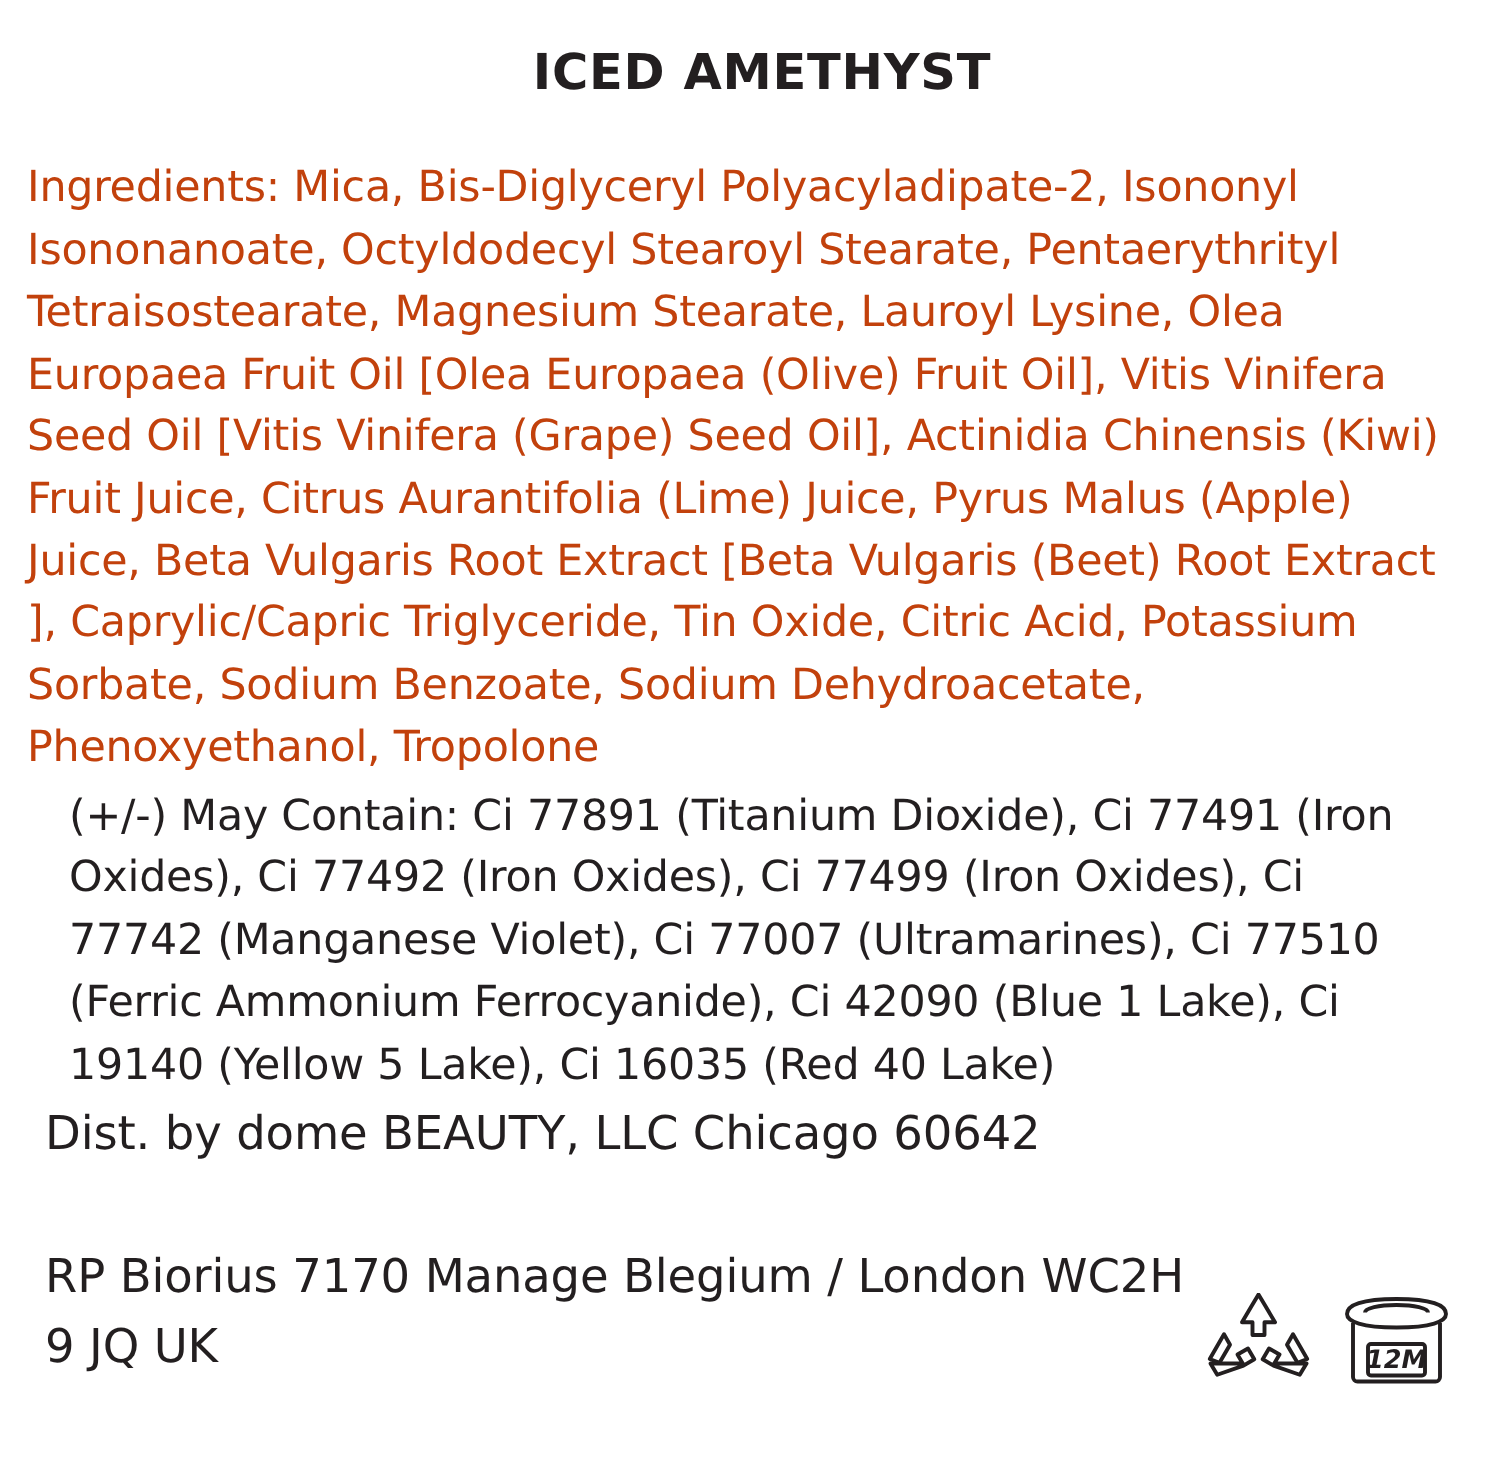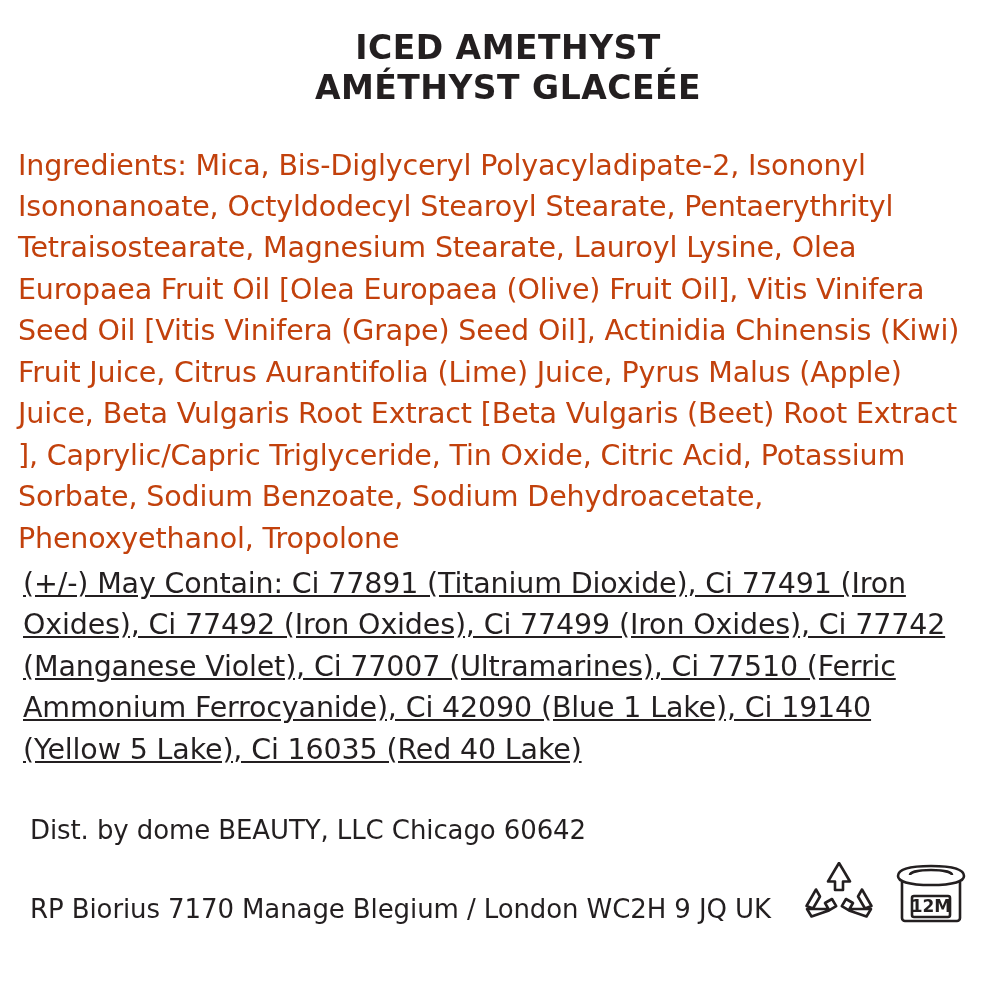--- a/index.html
+++ b/index.html
@@ -37,70 +37,69 @@
   .ingredients {
     margin: 0 18px;
     padding-top: 36px;
     font-size: 28.5px;
     line-height: 1.455;
     color: #c2410c;
     text-align: left;
     letter-spacing: -0.15px;
   }
   .may-contain {
-    margin: 0 23px;
+    margin: 0 46px;
     padding-top: 4px;
     font-size: 28.5px;
     line-height: 1.455;
     color: #231f20;
     text-align: left;
     letter-spacing: -0.15px;
-    text-decoration: underline;
   }
   .footer {
     position: absolute;
     left: 30px;
     right: 30px;
     bottom: 18px;
     display: flex;
     align-items: flex-end;
     justify-content: space-between;
   }
   .footer-text {
-    font-size: 26px;
+    font-size: 31px;
     line-height: 1.53;
     color: #231f20;
     letter-spacing: -0.1px;
     white-space: pre-line;
   }
   .footer-line {
     display: block;
   }
   .footer-line .batch {
     padding-left: 34px;
   }
   .marks {
     display: flex;
     align-items: flex-start;
     gap: 18px;
     padding-bottom: 46px;
+    font-style: italic;
   }
   .mark-svg { display: block; }
   .pao-text {
     font-family: "DejaVu Sans", sans-serif;
   }
 </style>
 </head>
 <body>
 
 <div class="page">
 
   <div class="title-block">
     <div class="title-line">ICED AMETHYST</div>
-    <div class="title-line">AMÉTHYST GLACEÉE</div>
   </div>
 
   <div class="ingredients">Ingredients: Mica, Bis-Diglyceryl Polyacyladipate-2, Isononyl Isononanoate, Octyldodecyl Stearoyl Stearate, Pentaerythrityl Tetraisostearate, Magnesium Stearate, Lauroyl Lysine, Olea Europaea Fruit Oil [Olea Europaea (Olive) Fruit Oil], Vitis Vinifera Seed Oil [Vitis Vinifera (Grape) Seed Oil], Actinidia Chinensis (Kiwi) Fruit Juice, Citrus Aurantifolia (Lime) Juice, Pyrus Malus (Apple) Juice, Beta Vulgaris Root Extract [Beta Vulgaris (Beet) Root Extract ], Caprylic/Capric Triglyceride, Tin Oxide, Citric Acid, Potassium Sorbate, Sodium Benzoate, Sodium Dehydroacetate, Phenoxyethanol, Tropolone</div>
 
   <div class="may-contain">(+/-) May Contain: Ci 77891 (Titanium Dioxide), Ci 77491 (Iron Oxides), Ci 77492 (Iron Oxides), Ci 77499 (Iron Oxides), Ci 77742 (Manganese Violet), Ci 77007 (Ultramarines), Ci 77510 (Ferric Ammonium Ferrocyanide), Ci 42090 (Blue 1 Lake), Ci 19140 (Yellow 5 Lake), Ci 16035 (Red 40 Lake)</div>
 
   <div class="footer">
     <div class="footer-text">
       <span class="footer-line">Dist. by dome BEAUTY, LLC Chicago 60642</span>
       <span class="footer-line">RP Biorius 7170 Manage Blegium / London WC2H 9 JQ UK</span>

